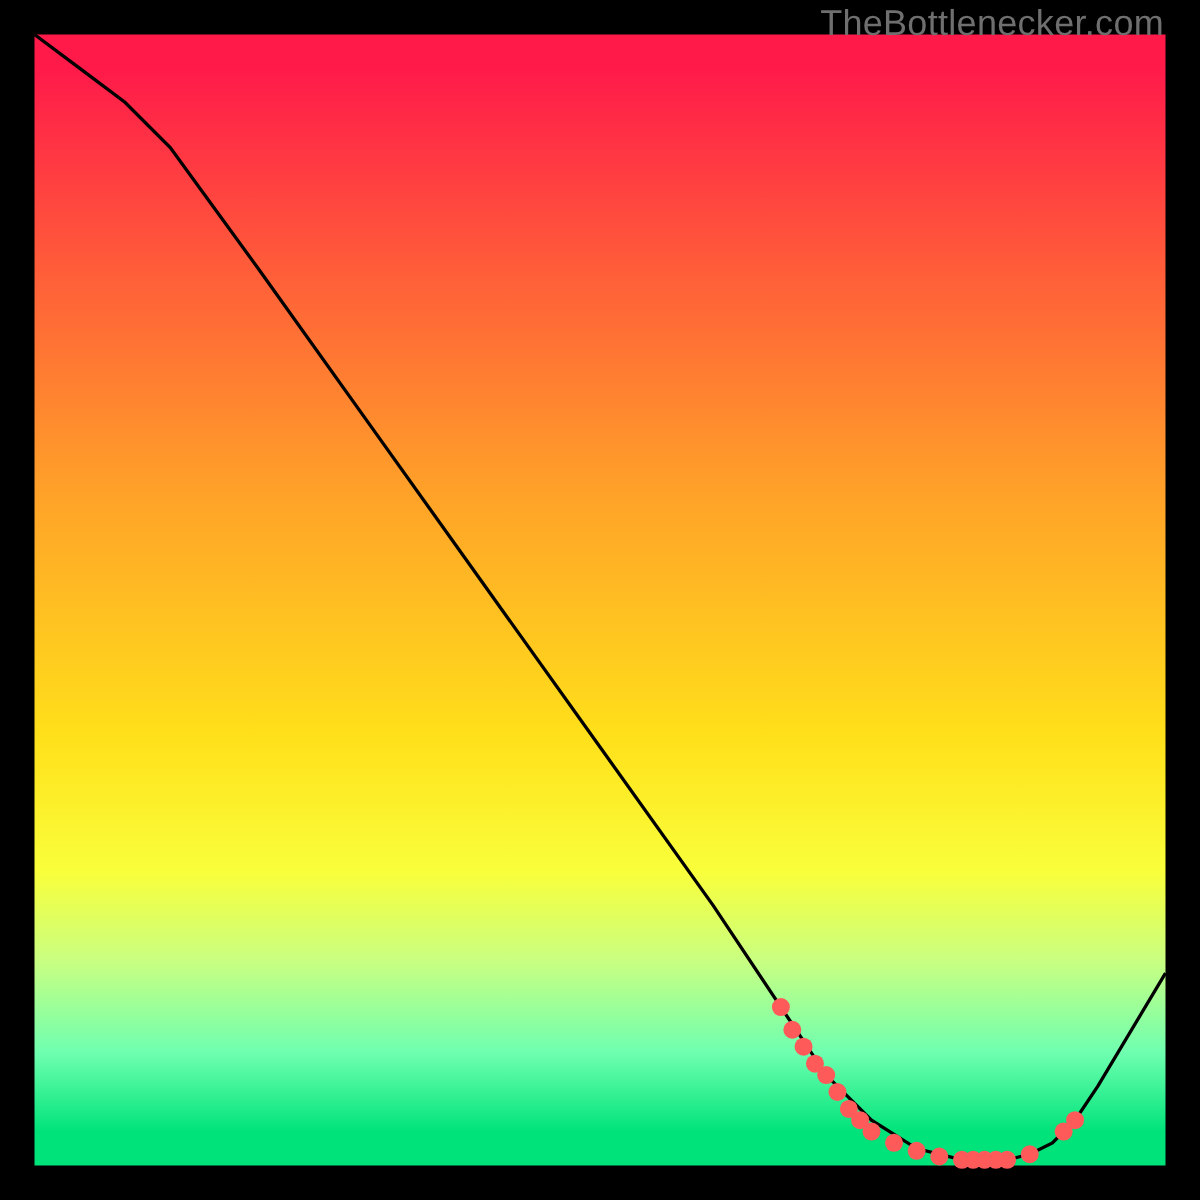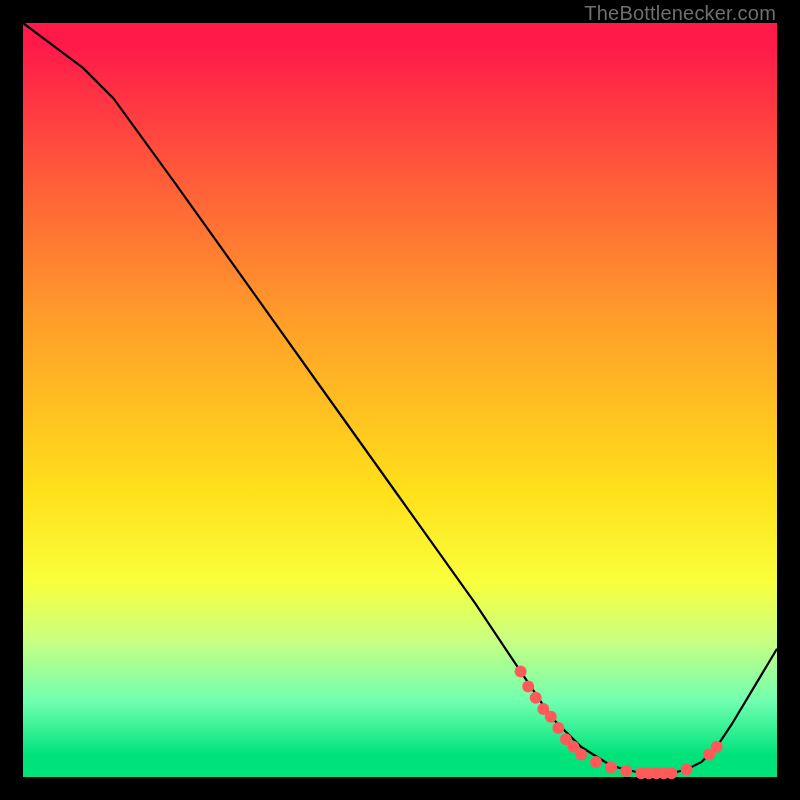--- a/index.html
+++ b/index.html
@@ -29,21 +29,21 @@
       #6fffb0 90%,
       #00e37a 97%,
       #00e37a 100%
     );
   }
   .attrib {
     position: absolute;
     top: 2px;
     right: 24px;
     color: #6f6f6f;
-    font-size: 20px;
+    font-size: 24px;
     letter-spacing: 0.2px;
   }
   svg.overlay {
     position: absolute;
     left: 23px;
     top: 23px;
     width: 754px;
     height: 754px;
     overflow: visible;
   }

